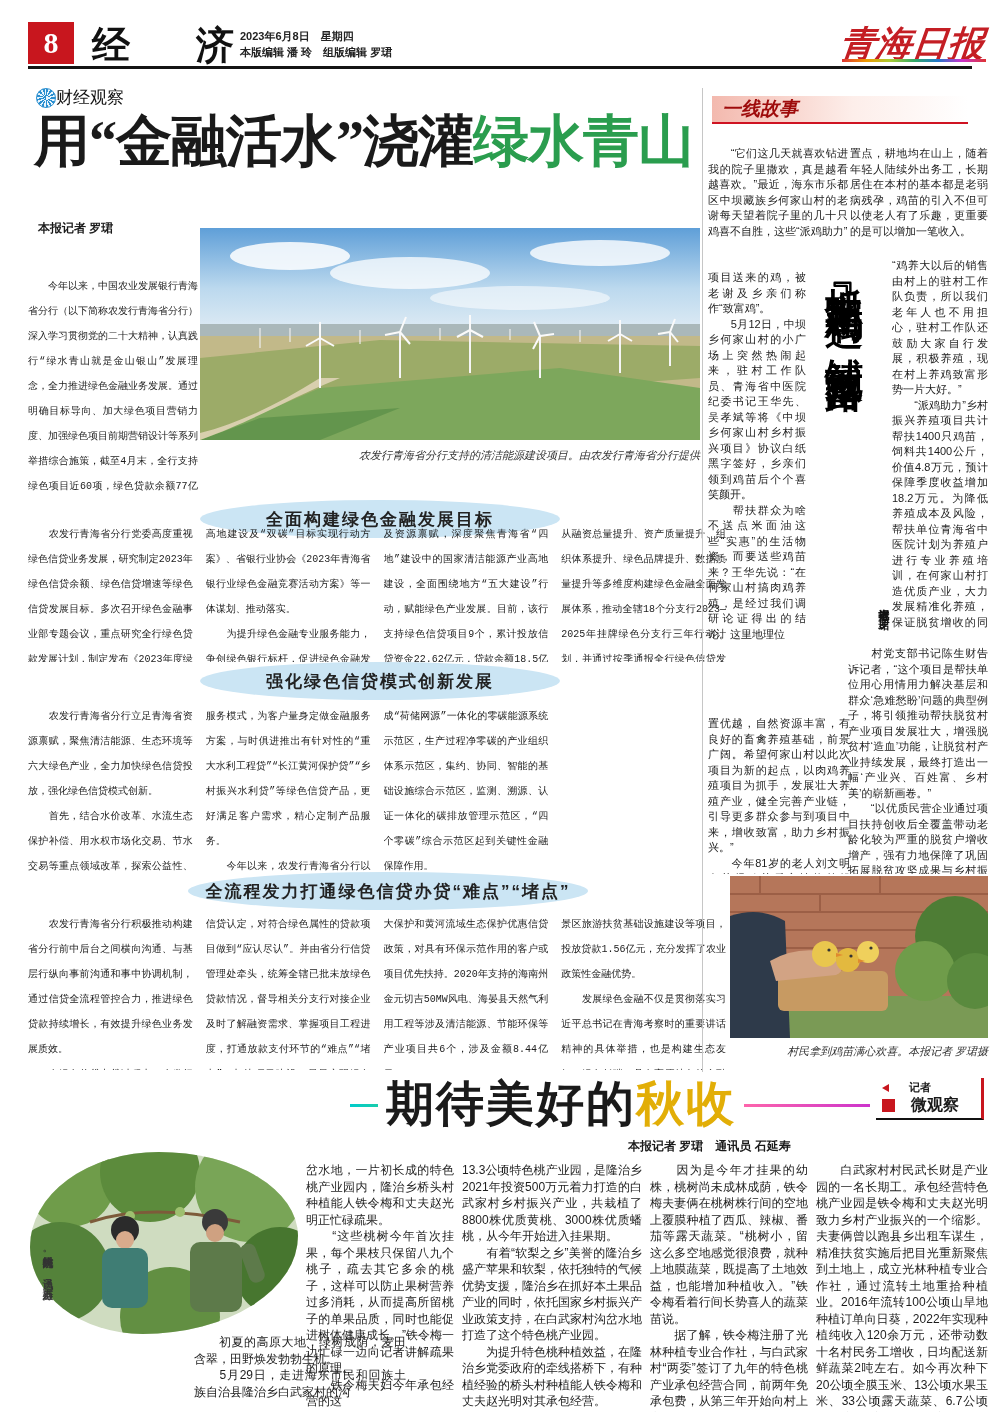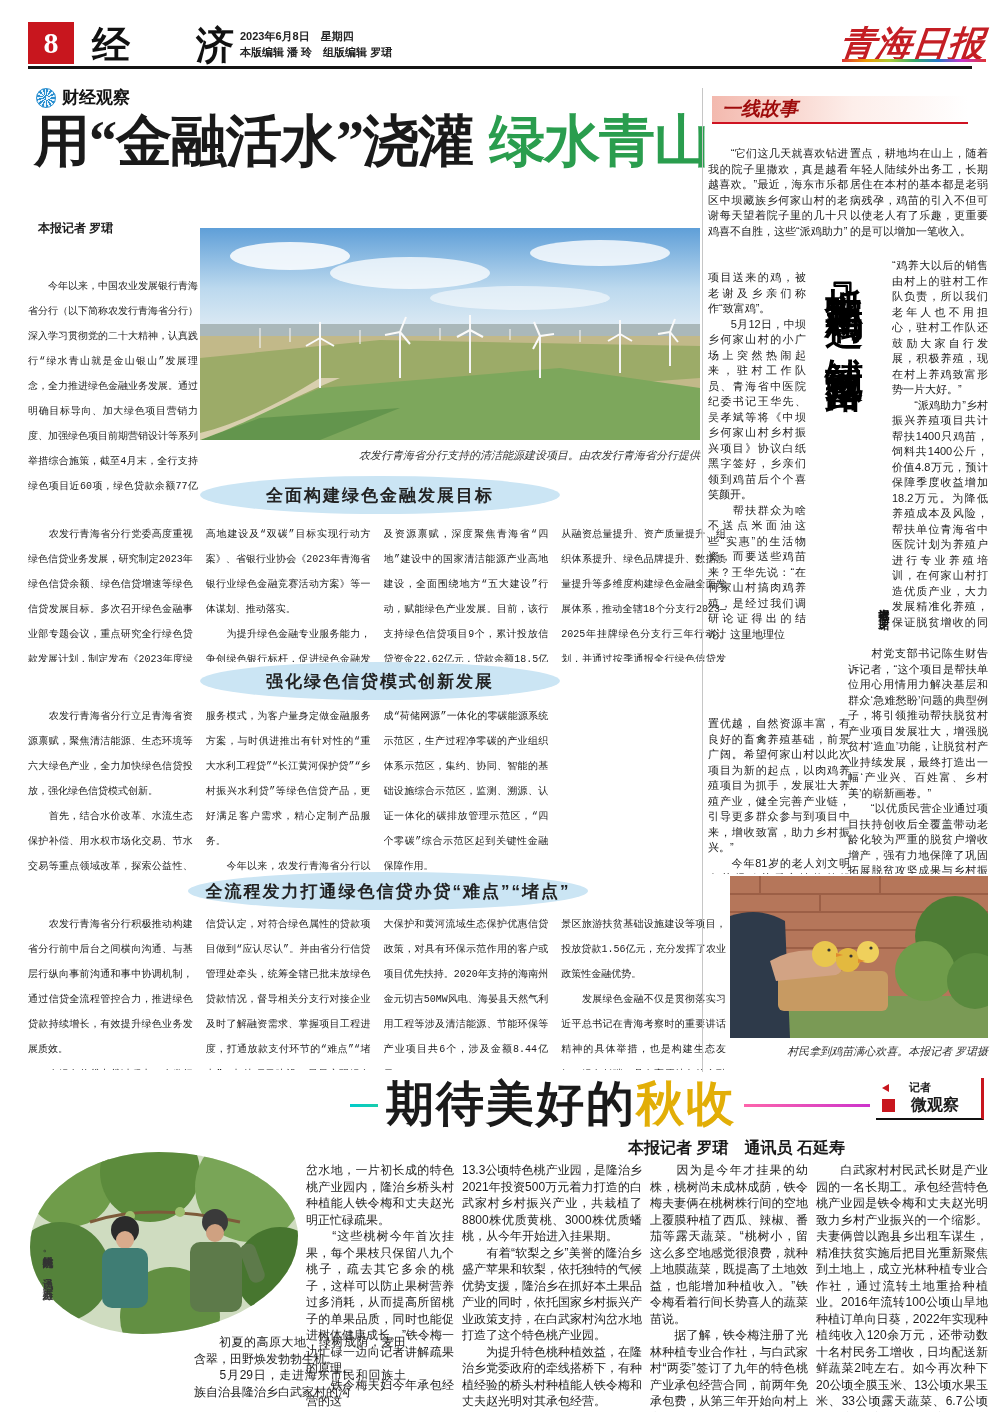--- a/index.html
+++ b/index.html
@@ -11,37 +11,37 @@
            display:flex;align-items:center;justify-content:center;
            font-family:"Liberation Serif","DejaVu Serif",serif;font-size:30px;font-weight:bold;}
   #secname{left:92px;top:20px;font-size:38px;font-weight:900;letter-spacing:14px;color:#111;}
   #dateblock{left:240px;top:28px;font-size:11px;font-weight:bold;line-height:16px;color:#222;}
   #masthead{left:840px;top:20px;font-size:36px;font-weight:900;color:#c41e24;
             font-family:"Liberation Serif","DejaVu Serif",serif;font-style:italic;transform:skewX(-6deg);}
   #rainbow{left:842px;top:59px;width:144px;height:3px;
            background:linear-gradient(90deg,#d33,#e90,#ac3,#3a6,#27c,#c3c,#d33);}
   #toprule{left:28px;top:66px;width:944px;height:3px;background:#141414;}
   
-  #kicker{left:36px;top:86px;display:flex;align-items:center;gap:6px;font-size:17px;font-weight:700;color:#111;}
+  #kicker{left:36px;top:86px;display:flex;align-items:center;font-size:17px;font-weight:400;color:#111;}
   .fanicon{width:18px;height:18px;border-radius:50%;
            background:repeating-conic-gradient(#2a8fd0 0 14deg,#e8f4fc 14deg 28deg);
            border:1px solid #2a8fd0;}
   #headline{left:34px;top:104px;width:690px;font-family:"Liberation Serif","DejaVu Serif",serif;
             font-weight:900;font-size:56px;letter-spacing:-1px;white-space:nowrap;}
-  #headline .green{color:#2a9d4e;margin-left:16px;}
+  #headline .green{color:#2a9d4e;}
   #mainbyline{left:38px;top:220px;font-size:12px;font-weight:bold;}
   .body-txt{font-size:10px;line-height:25px;text-align:justify;white-space:pre-line;
             overflow:hidden;color:#1c1c1c;font-family:Liberation Mono, monospace;}
   #intro{left:28px;top:274px;width:170px;height:228px;}
   #windphoto{left:200px;top:228px;width:500px;height:212px;}
   #windcap{left:200px;top:448px;width:500px;text-align:right;font-size:11px;color:#333;
            font-family:"Liberation Serif","DejaVu Serif",serif;font-style:italic;}
   .h-ellipse{background:#cbe5f4;border-radius:50%;display:flex;align-items:center;justify-content:center;
              font-size:17px;font-weight:800;color:#222;letter-spacing:2px;}
-  #h1e{left:200px;top:476px;width:360px;height:38px;text-align:center;}
+  #h1e{left:200px;top:500px;width:360px;height:38px;text-align:center;}
   #h2e{left:200px;top:662px;width:360px;height:38px;}
   #h3e{left:188px;top:872px;width:400px;height:38px;}
   .colrow{left:28px;width:698px;display:grid;grid-template-columns:1fr 1fr 1fr 1fr;column-gap:13px;}
   #s1cols{top:522px;height:140px;}
   #s2cols{top:704px;height:172px;}
   #s3cols{top:912px;height:158px;}
   .colrow .body-txt{height:100%;}
   #vrule{left:702px;top:88px;width:1px;height:986px;background:#c6c6c6;}
   
   #sbkicker{left:712px;top:96px;width:256px;height:28px;display:flex;align-items:center;
@@ -69,21 +69,21 @@
           font-size:48px;font-weight:900;letter-spacing:2px;white-space:nowrap;}
   #btitle .gold{color:#e2ae07;}
   #blabel{left:876px;top:1078px;width:108px;height:42px;z-index:2;background:#fff;
           border-right:3px solid #c8161e;border-bottom:2px solid #111;box-sizing:border-box;
           padding:2px 4px 2px 6px;}
   #blabel .l1{font-size:11px;font-weight:bold;display:flex;align-items:center;gap:20px;}
   #blabel .arrow{width:0;height:0;border-top:4px solid transparent;border-bottom:4px solid transparent;
                  border-right:7px solid #c8161e;}
   #blabel .l2{display:flex;align-items:center;gap:16px;font-size:16px;font-weight:900;}
   #blabel .sq{width:13px;height:13px;background:#c8161e;display:inline-block;}
-  #bbyline{left:628px;top:1138px;font-size:16px;font-weight:bold;}
+  #bbyline{left:628px;top:1138px;font-size:12px;font-weight:bold;}
   #bphoto{left:30px;top:1152px;width:268px;height:182px;overflow:hidden;
           border-radius:48% 52% 58% 42% / 52% 46% 54% 48%;}
   #bcap{left:38px;top:1248px;height:162px;writing-mode:vertical-lr;text-orientation:upright;
         font-size:11px;color:#333;font-family:"Liberation Serif","DejaVu Serif",serif;line-height:20px;}
   .b-txt{font-size:12px;line-height:16.5px;text-align:justify;white-space:pre-line;overflow:hidden;color:#1c1c1c;}
   #bunder{left:194px;top:1334px;width:212px;height:78px;}
   #bcolB{left:306px;top:1162px;width:148px;height:250px;}
   #bcolC{left:462px;top:1162px;width:180px;height:250px;}
   #bcolD{left:650px;top:1162px;width:158px;height:250px;}
   #bcolE{left:816px;top:1162px;width:172px;height:250px;}

